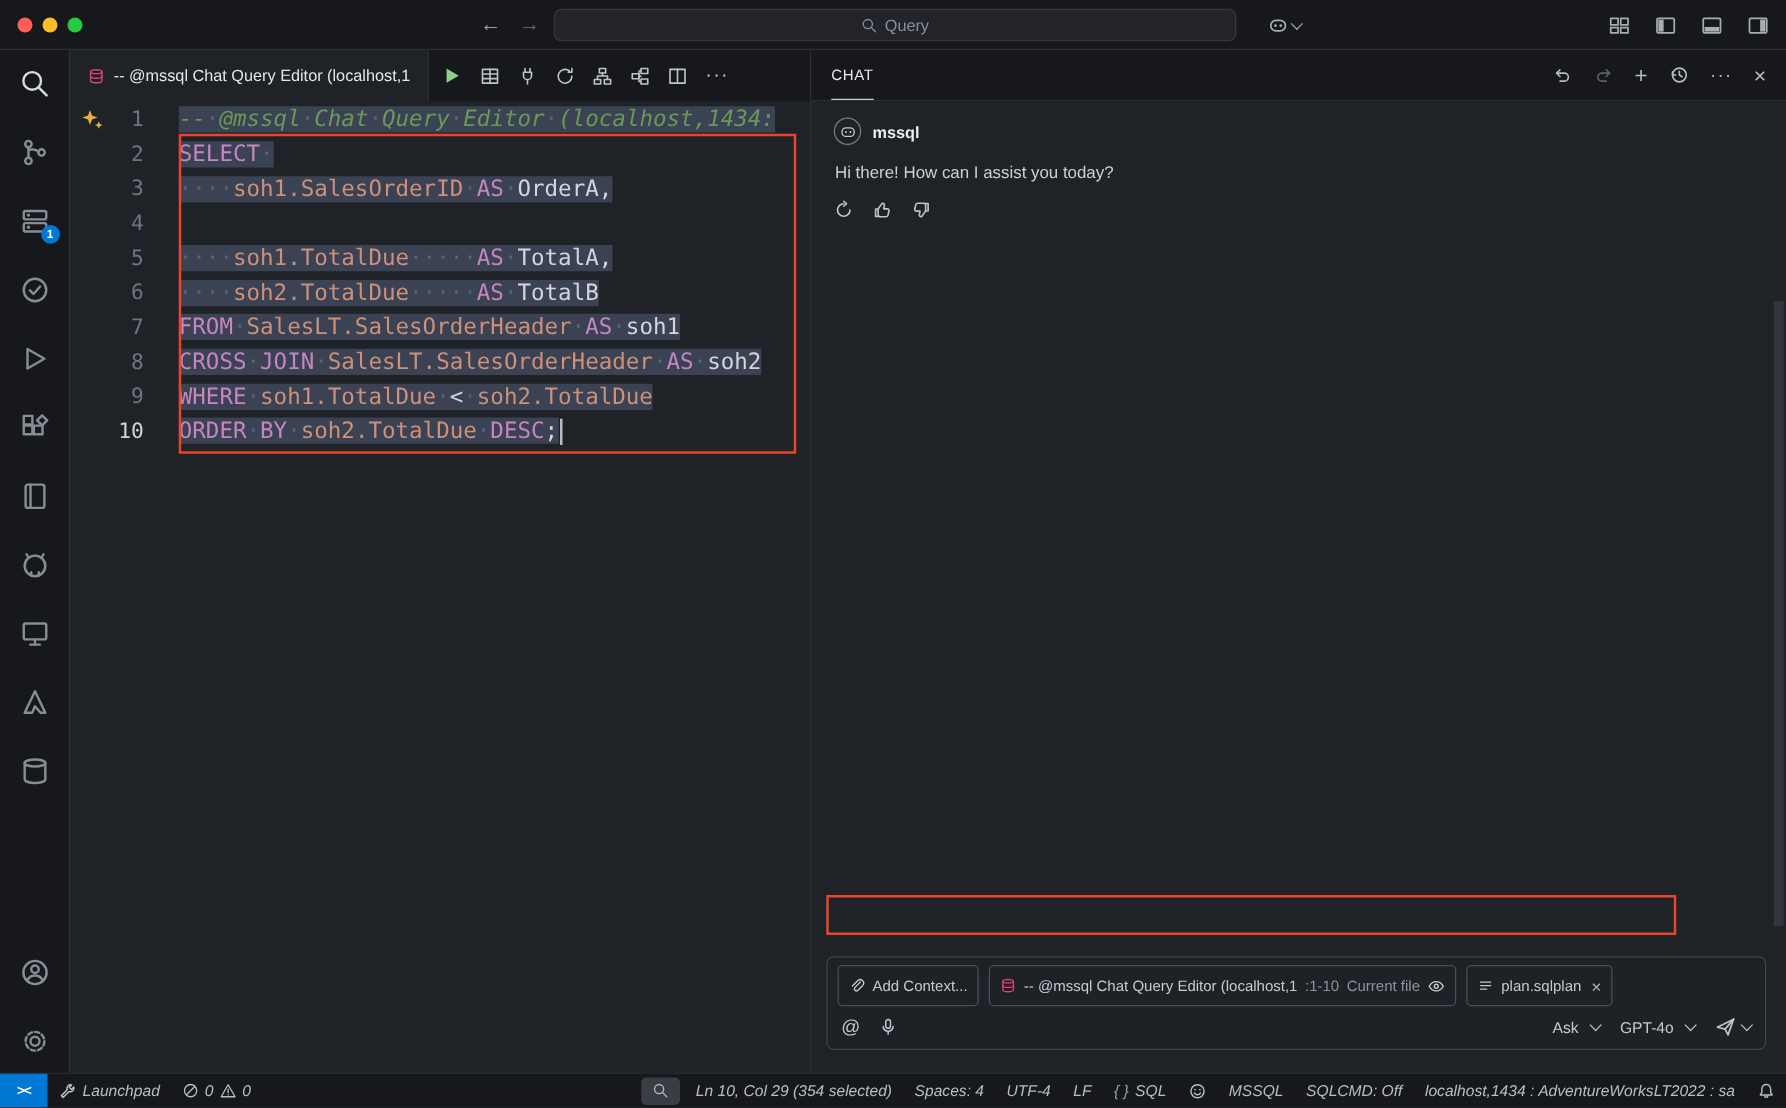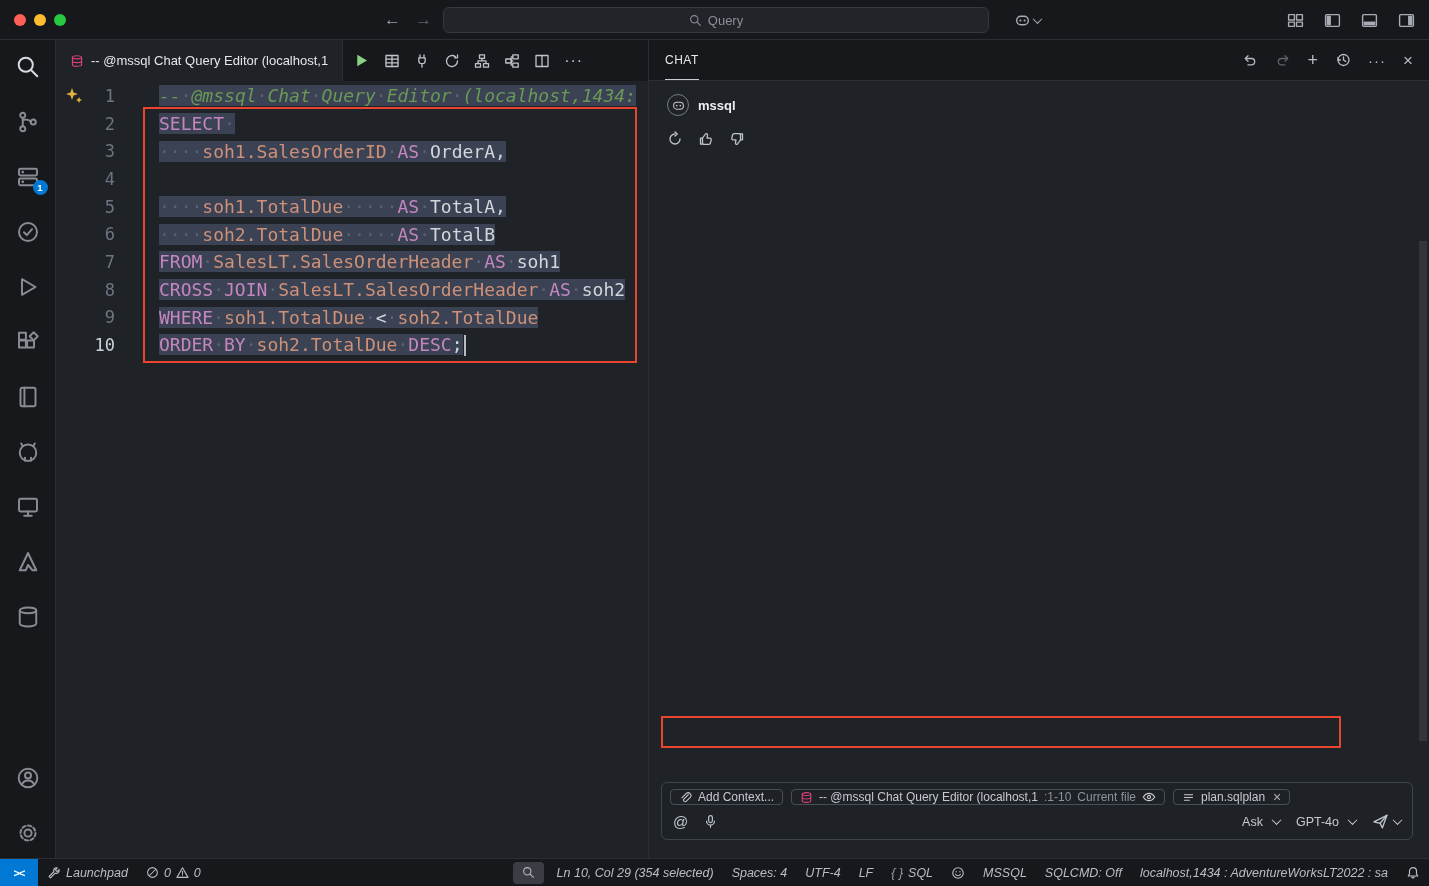--- a/index.html
+++ b/index.html
@@ -37,21 +37,21 @@
   
   .editor-group { width:592px; background:#1f2227; display:flex; flex-direction:column; position:relative; }
   .tabbar { height:41px; background:#17181c; display:flex; align-items:stretch; flex:none; }
   .tab { display:flex; align-items:center; gap:7px; padding:0 14px; background:#1f2227; color:#e4e6ea; font-size:13px; border-right:1px solid #2b2e35; max-width:338px; white-space:nowrap; overflow:hidden; }
   .editor-actions { display:flex; align-items:center; gap:14px; padding:0 10px; color:#bfc3cb; }
   .editor-body { flex:1; position:relative; padding-top:1px; overflow:hidden; }
   .sparkle { position:absolute; left:8px; top:5px; width:20px; height:20px; }
   .code-line { display:flex; align-items:center; height:27.7px; font-family:"DejaVu Sans Mono", monospace; font-size:18px; white-space:pre; }
   .gutter-num { width:59px; flex:none; text-align:right; color:#6e7480; font-size:17px; }
   .gutter-num.active { color:#cdd1d8; }
-  .code-text { margin-left:44px; }
+  .code-text { margin-left:28px; }
   .sel { background:#3a4254; }
   .tok-kw{color:#c586c0} .tok-id{color:#ce9178} .tok-pl{color:#d4d6da} .tok-op{color:#d4d6da}
   .tok-c{color:#6a9955; font-style:italic} .tok-ws{color:#5b6373}
   .cursor { display:inline-block; width:2px; height:21px; background:#b8bcc4; vertical-align:middle; margin-left:1px; }
 
   
   .chat { flex:1; background:#1f2227; border-left:1px solid #2b2e35; display:flex; flex-direction:column; position:relative; }
   .chat-tabbar { height:41px; background:#17181c; border-bottom:1px solid #2b2e35; display:flex; align-items:center; padding:0 16px; flex:none; }
   .chat-tab { color:#e6e8ec; font-size:12px; letter-spacing:.5px; height:100%; display:flex; align-items:center; border-bottom:1px solid #c9ccd2; cursor:pointer; }
   .chat-header-actions { margin-left:auto; display:flex; align-items:center; gap:17px; color:#b6bac2; font-size:15px; }
@@ -59,21 +59,21 @@
   .chat-body { flex:1; padding:13px 18px; position:relative; }
   .msg-header { display:flex; align-items:center; gap:9px; }
   .avatar { width:22px; height:22px; border-radius:50%; border:1px solid #767b84; color:#c5c8ce; display:flex; align-items:center; justify-content:center; }
   .msg-name { font-size:13px; font-weight:700; color:#eceef1; }
   .msg-text { margin:14px 0 0 1px; font-size:13.5px; color:#cdd0d6; }
   .msg-toolbar { display:flex; align-items:center; gap:15px; margin-top:15px; color:#c0c4cc; }
   .chat-scrollbar { position:absolute; right:2px; top:160px; width:8px; height:500px; background:#41454d; opacity:.55; }
 
   .chat-input-wrap { position:absolute; left:12px; right:16px; bottom:18px; border:1px solid #3f434c; border-radius:6px; background:#1e2126; }
   .context-row { display:flex; align-items:center; gap:8px; padding:6px 8px 4px; }
-  .chip { display:flex; align-items:center; gap:6px; height:16px; padding:0 8px; border:1px solid #4a4e58; border-radius:4px; font-size:12px; color:#c6c9d0; cursor:pointer; white-space:nowrap; }
+  .chip { display:flex; align-items:center; gap:6px; height:33px; padding:0 8px; border:1px solid #4a4e58; border-radius:4px; font-size:12px; color:#c6c9d0; cursor:pointer; white-space:nowrap; }
   .chip .dim { color:#8d929b; }
   .chip .x { font-size:14px; color:#aeb2ba; margin-left:2px; }
   .input-text { padding:3px 11px 6px; font-size:13.5px; line-height:25px; color:#d8dade; }
   .mention { color:#58a6ff; background:rgba(56,108,176,.30); border-radius:3px; padding:0 3px; }
   .input-toolbar { display:flex; align-items:center; gap:15px; padding:4px 11px 9px; color:#c0c4cc; }
   .it-right { margin-left:auto; display:flex; align-items:center; gap:16px; }
   .dropdown { display:flex; align-items:center; gap:10px; font-size:12.5px; color:#c6c9d0; cursor:pointer; }
   .chev { width:7px; height:7px; border-right:1.4px solid currentColor; border-bottom:1.4px solid currentColor; transform:rotate(45deg) translate(-1px,-1px); }
   .send-group { display:flex; align-items:center; gap:5px; }
 
@@ -357,20 +357,21 @@
       <div class="msg-header">
         <span class="avatar">
           <svg width="13" height="13" viewBox="0 0 16 16">
               <rect x="2" y="4" width="12" height="8.5" rx="4"></rect>
               <circle class="fill" cx="5.8" cy="8.2" r="1"></circle>
               <circle class="fill" cx="10.2" cy="8.2" r="1"></circle>
             </svg>
         </span>
         <span class="msg-name">mssql</span>
       </div>
+      <div class="msg-text">Hi there! How can I assist you today?</div>
       <div class="msg-toolbar">
         <span>
           <svg width="16" height="16" viewBox="0 0 16 16">
               <path d="M13 8A5 5 0 1 1 8 3"></path>
               <path d="M8 1l2.3 2L8 5"></path>
             </svg>
         </span>
         <span>
           <svg width="16" height="16" viewBox="0 0 16 16">
               <path d="M2.5 7.2h2v6h-2zM4.5 12.6l1.2.8h5.1c.8 0 1.4-.5 1.6-1.3l.8-3.3c.2-.9-.4-1.7-1.3-1.7H9l.5-2.8c.2-1-.6-1.8-1.5-1.6-.4.1-.7.4-.9.8L4.5 7.2"></path>

